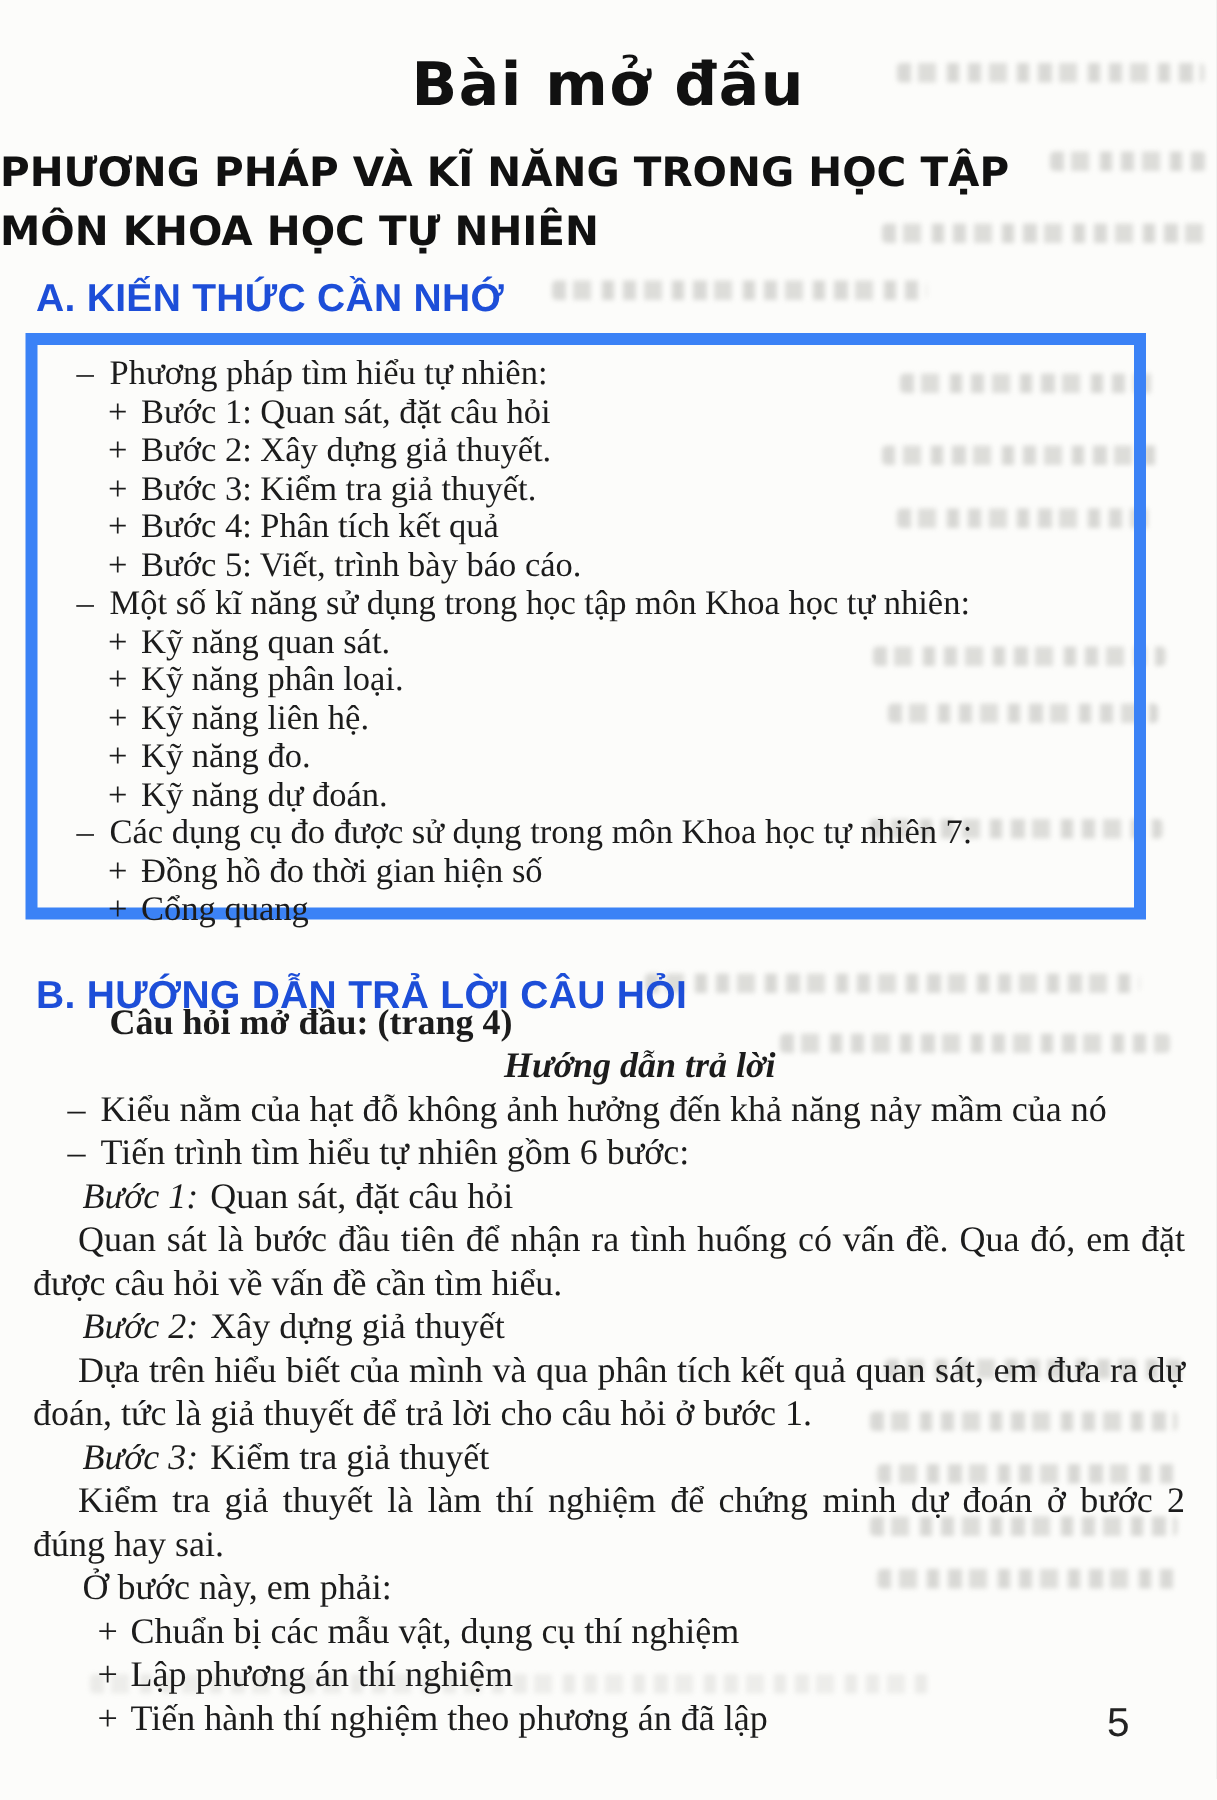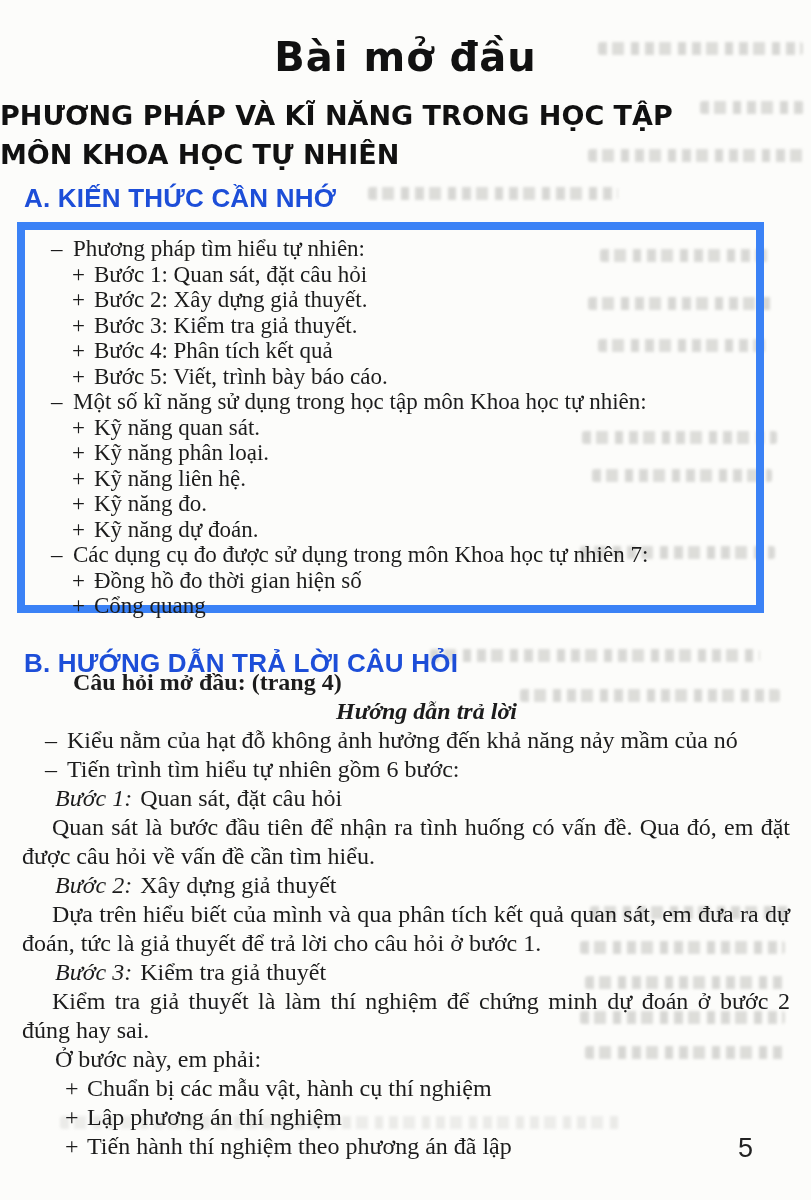--- a/index.html
+++ b/index.html
@@ -152,20 +152,20 @@
     <p class="para">Quan sát là bước đầu tiên để nhận ra tình huống có vấn đề. Qua đó, em đặt được câu hỏi về vấn đề cần tìm hiểu.</p>
 
     <div class="step"><span class="stl">Bước 2:</span><span>Xây dựng giả thuyết</span></div>
     <p class="para">Dựa trên hiểu biết của mình và qua phân tích kết quả quan sát, em đưa ra dự đoán, tức là giả thuyết để trả lời cho câu hỏi ở bước 1.</p>
 
     <div class="step"><span class="stl">Bước 3:</span><span>Kiểm tra giả thuyết</span></div>
     <p class="para">Kiểm tra giả thuyết là làm thí nghiệm để chứng minh dự đoán ở bước 2 đúng hay sai.</p>
 
     <div class="step">Ở bước này, em phải:</div>
 
-    <div class="plus"><span class="mk">+</span><span>Chuẩn bị các mẫu vật, hành cụ thí nghiệm</span></div>
+    <div class="plus"><span class="mk">+</span><span>Chuẩn bị các mẫu vật, dụng cụ thí nghiệm</span></div>
     <div class="plus"><span class="mk">+</span><span>Lập phương án thí nghiệm</span></div>
     <div class="plus"><span class="mk">+</span><span>Tiến hành thí nghiệm theo phương án đã lập</span></div>
   </div>
 
   <div class="page-num">5</div>
 
 </div>
 
 </body></html>

